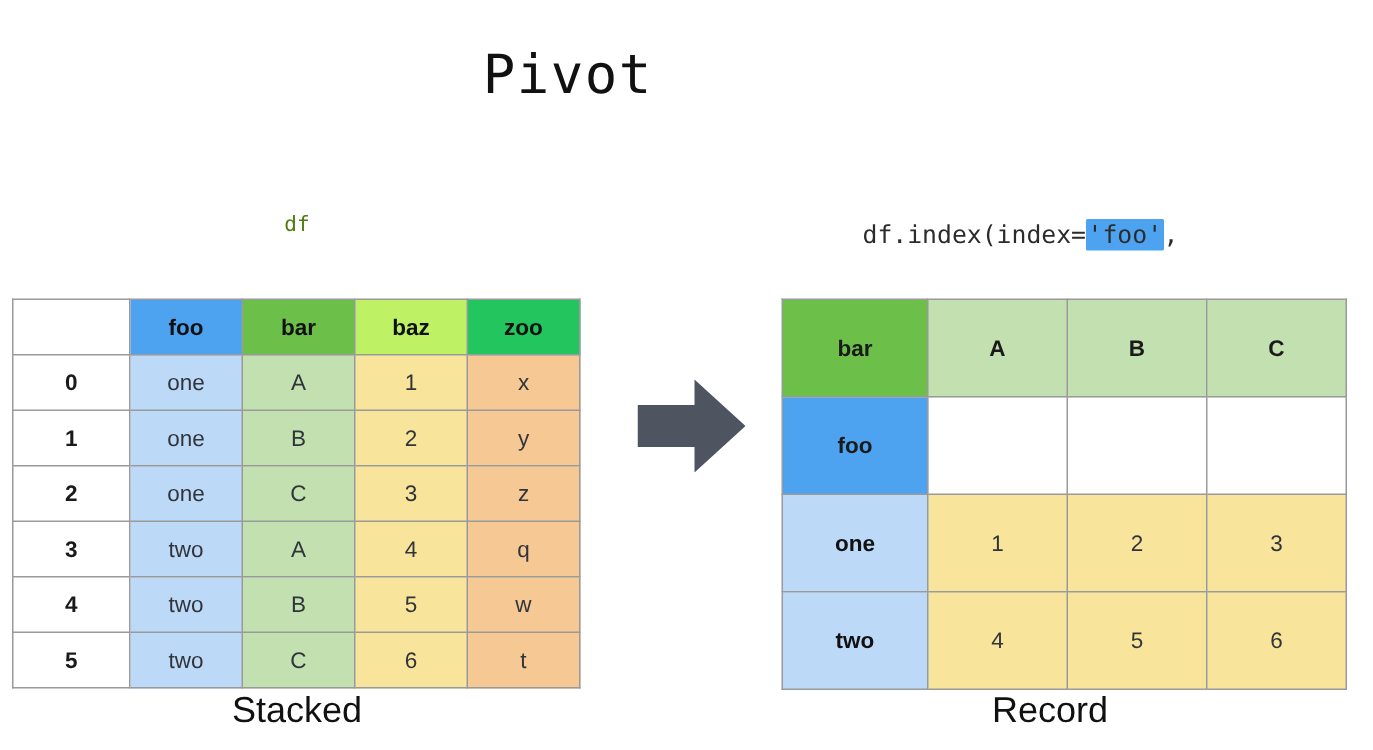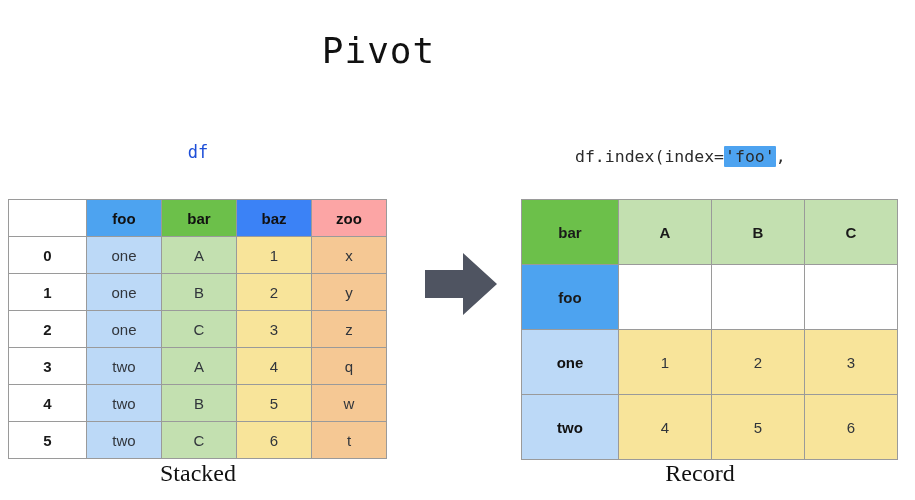--- a/index.html
+++ b/index.html
@@ -30,22 +30,22 @@
   }
 
   
   .df-caption {
     position: absolute;
     top: 142px;
     left: 8px;
     width: 380px;
     text-align: center;
     font-family: "DejaVu Sans Mono", monospace;
-    font-size: 17px;
-    color: #1d4ed8;
+    font-size: 14px;
+    color: #4d7c0f;
   }
 
   
   .code-block {
     position: absolute;
     top: 104px;
     left: 575px;
     font-family: "DejaVu Sans Mono", monospace;
     font-size: 16.5px;
     line-height: 21px;
@@ -78,22 +78,22 @@
   
   #stacked-table { left: 8px; top: 199px; }
   #stacked-table td { height: 36px; }
   #stacked-table col.c-idx { width: 78px; }
   #stacked-table col.c-col { width: 75px; }
 
   .hdr { font-weight: bold; font-size: 15.5px; color: #111111; }
   .hdr-blank  { background: #ffffff; }
   .hdr-foo    { background: #4da3f0; }
   .hdr-bar    { background: #6cc04a; }
-  .hdr-baz    { background: #3b82f6; margin-top: 28px; }
-  .hdr-zoo    { background: #fca5a5; }
+  .hdr-baz    { background: #bef264; margin-top: 28px; }
+  .hdr-zoo    { background: #22c55e; }
 
   .idx-cell   { background: #ffffff; font-weight: bold; font-size: 15.5px; }
   .cell-foo   { background: #bcd9f7; color: #31353b; }
   .cell-bar   { background: #c3e0b0; color: #31353b; }
   .cell-baz   { background: #f8e49a; color: #31353b; }
   .cell-zoo   { background: #f5c894; color: #31353b; }
 
   
   .arrow {
     position: absolute;
@@ -113,21 +113,21 @@
   .r-hdr-col   { background: #c3e0b0; font-weight: bold; font-size: 15.5px; }
   .r-hdr-foo   { background: #4da3f0; font-weight: bold; font-size: 15.5px; }
   .r-blank     { background: #ffffff; }
   .r-idx       { background: #bcd9f7; font-weight: bold; font-size: 15.5px; color: #111111; }
   .r-val       { background: #f8e49a; color: #31353b; }
 
   
   .caption {
     position: absolute;
     top: 460px;
-    font-family: Liberation Serif, serif;
+    font-family: Liberation Sans, sans-serif;
     font-size: 24px;
     color: #111111;
     text-align: center;
   }
   #caption-left  { left: 8px;   width: 380px; }
   #caption-right { left: 510px; width: 380px; }
 </style>
 </head>
 <body>
 

